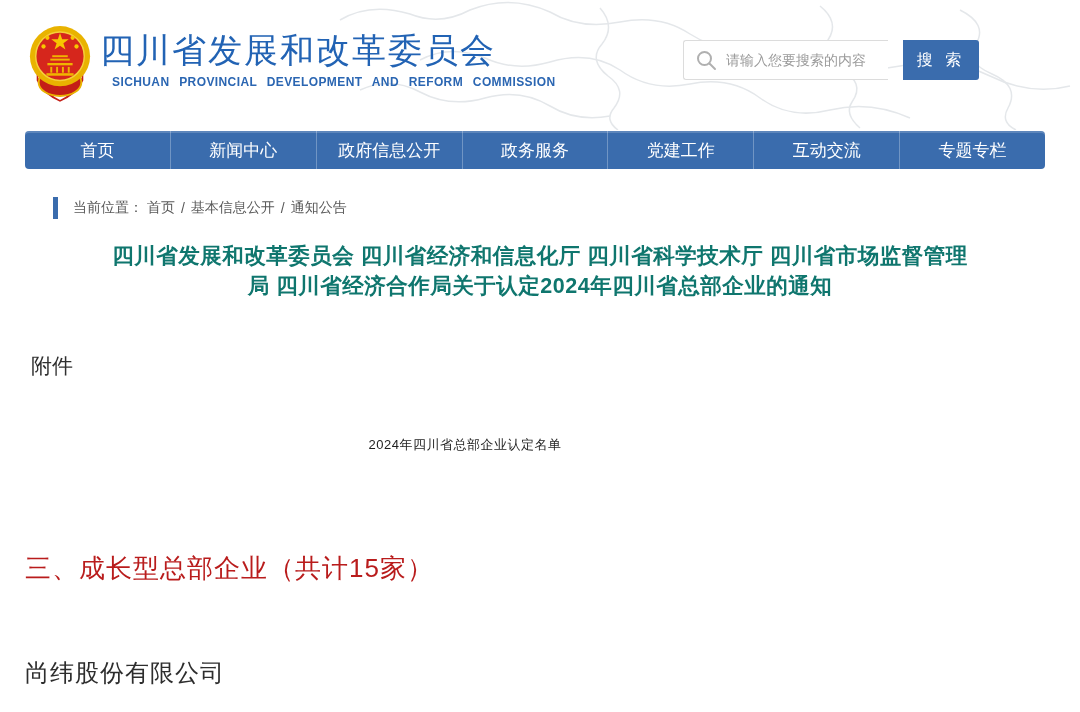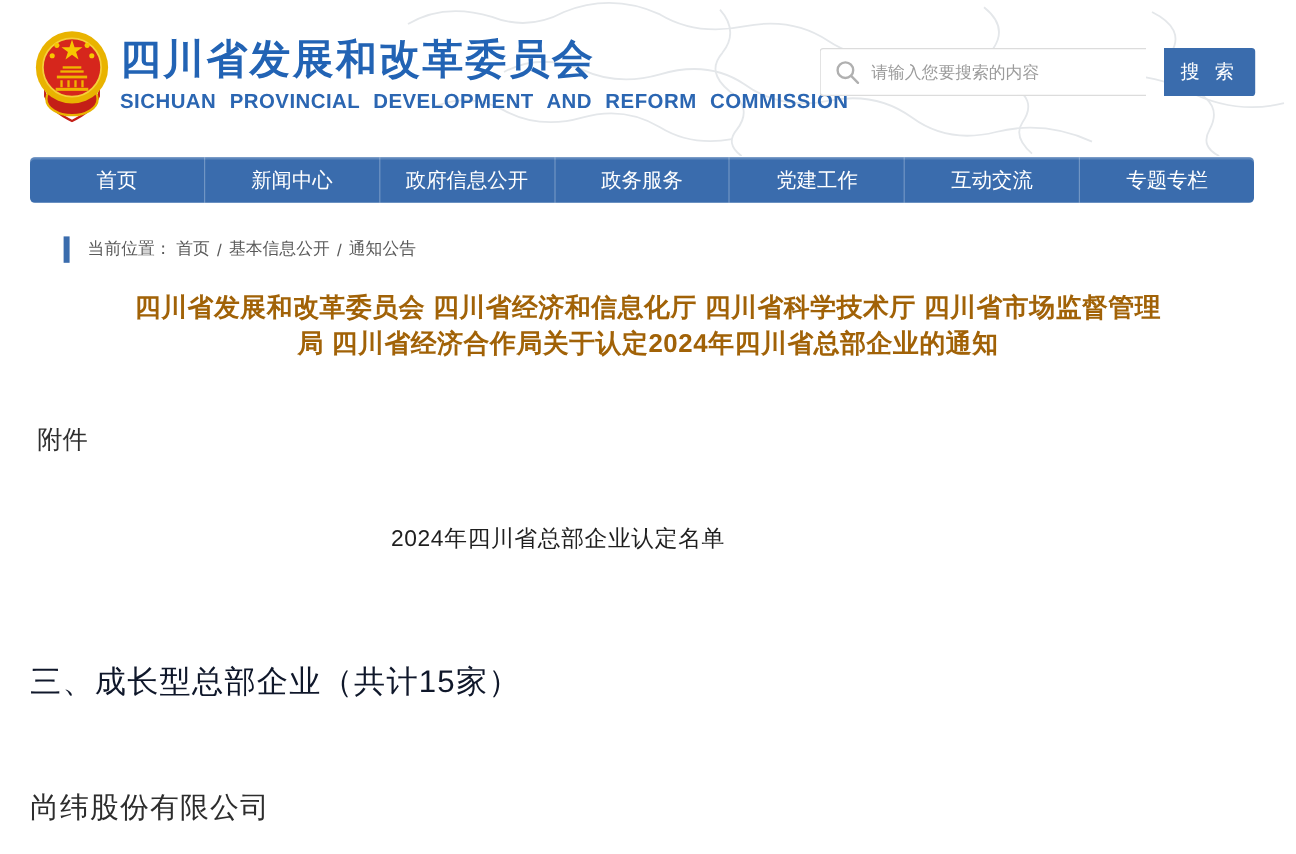--- a/index.html
+++ b/index.html
@@ -9,29 +9,29 @@
     position:relative; width:1080px; height:712px;
     background:#ffffff; overflow:hidden; margin:0 auto;
   }
 
   
   .site-header { position:absolute; top:0; left:0; width:1080px; height:130px; background:#fff; }
   .map-bg { position:absolute; top:0; left:300px; width:780px; height:130px; pointer-events:none; }
   .emblem { position:absolute; top:24px; left:27px; width:66px; height:78px; }
   .brand { position:absolute; top:30px; left:100px; }
   .brand-cn {
-    font-size:34px; font-weight:bold; color:#2263b4;
+    font-size:34px; font-weight:normal; color:#2263b4;
     letter-spacing:2px; line-height:40px; white-space:nowrap;
   }
   .brand-en {
-    margin-top:5px; font-size:17px; color:#2b66b2; font-weight:bold;
-    letter-spacing:0.4px; word-spacing:6px; white-space:nowrap;
+    margin-top:5px; font-size:12px; color:#2b66b2; font-weight:bold;
+    letter-spacing:0.4px; word-spacing:6px; white-space:nowrap;margin-left:12px;
   }
   .search-box {
-    position:absolute; top:40px; left:683px; width:363px; height:40px;
+    position:absolute; top:40px; left:683px; width:296px; height:40px;
     display:flex; align-items:stretch;
   }
   .search-input-wrap { position:relative; flex:1; }
   .search-input {
     width:100%; height:40px; border:1px solid #dcdcdc; border-right:none;
     border-radius:3px 0 0 3px; padding:0 8px 0 42px; font-size:14px; color:#333;
     outline:none; background:#fff;
   }
   .search-input::placeholder { color:#9b9b9b; }
   .search-glass { position:absolute; left:12px; top:9px; width:22px; height:22px; }
@@ -62,31 +62,31 @@
   .crumb-bar { width:5px; height:22px; background:#3a6cad; margin-right:15px; }
   .breadcrumb a { color:#595959; text-decoration:none; cursor:pointer; }
   .crumb-sep { margin:0 6px; color:#595959; }
 
   
   .notice-title {
     position:absolute; top:241px; left:0; width:1080px; text-align:center;
   }
   .notice-title .inner {
     display:inline-block; max-width:860px; font-size:21.5px; line-height:30px;
-    color:#a16207; font-weight:600; letter-spacing:0.5px;
+    color:#0f766e; font-weight:600; letter-spacing:0.5px;
   }
   .attachment-label {
     position:absolute; top:352px; left:31px; font-size:21px; color:#2f2f2f;
   }
   .list-title {
     position:absolute; top:436px; left:0; width:880px; text-align:center;
-    padding-left:50px; font-size:19px; color:#1f1f1f; letter-spacing:0.5px;
+    padding-left:50px; font-size:13px; color:#1f1f1f; letter-spacing:0.5px;
   }
   .section-heading {
-    position:absolute; top:551px; left:25px; font-size:26px; color:#0f172a;
+    position:absolute; top:551px; left:25px; font-size:26px; color:#b91c1c;
     letter-spacing:1px; font-weight:500;
   }
   .company-name {
     position:absolute; top:657px; left:25px; font-size:24px; color:#2d2d2d;
     letter-spacing:1px;
   }
 </style>
 </head>
 <body>
 

